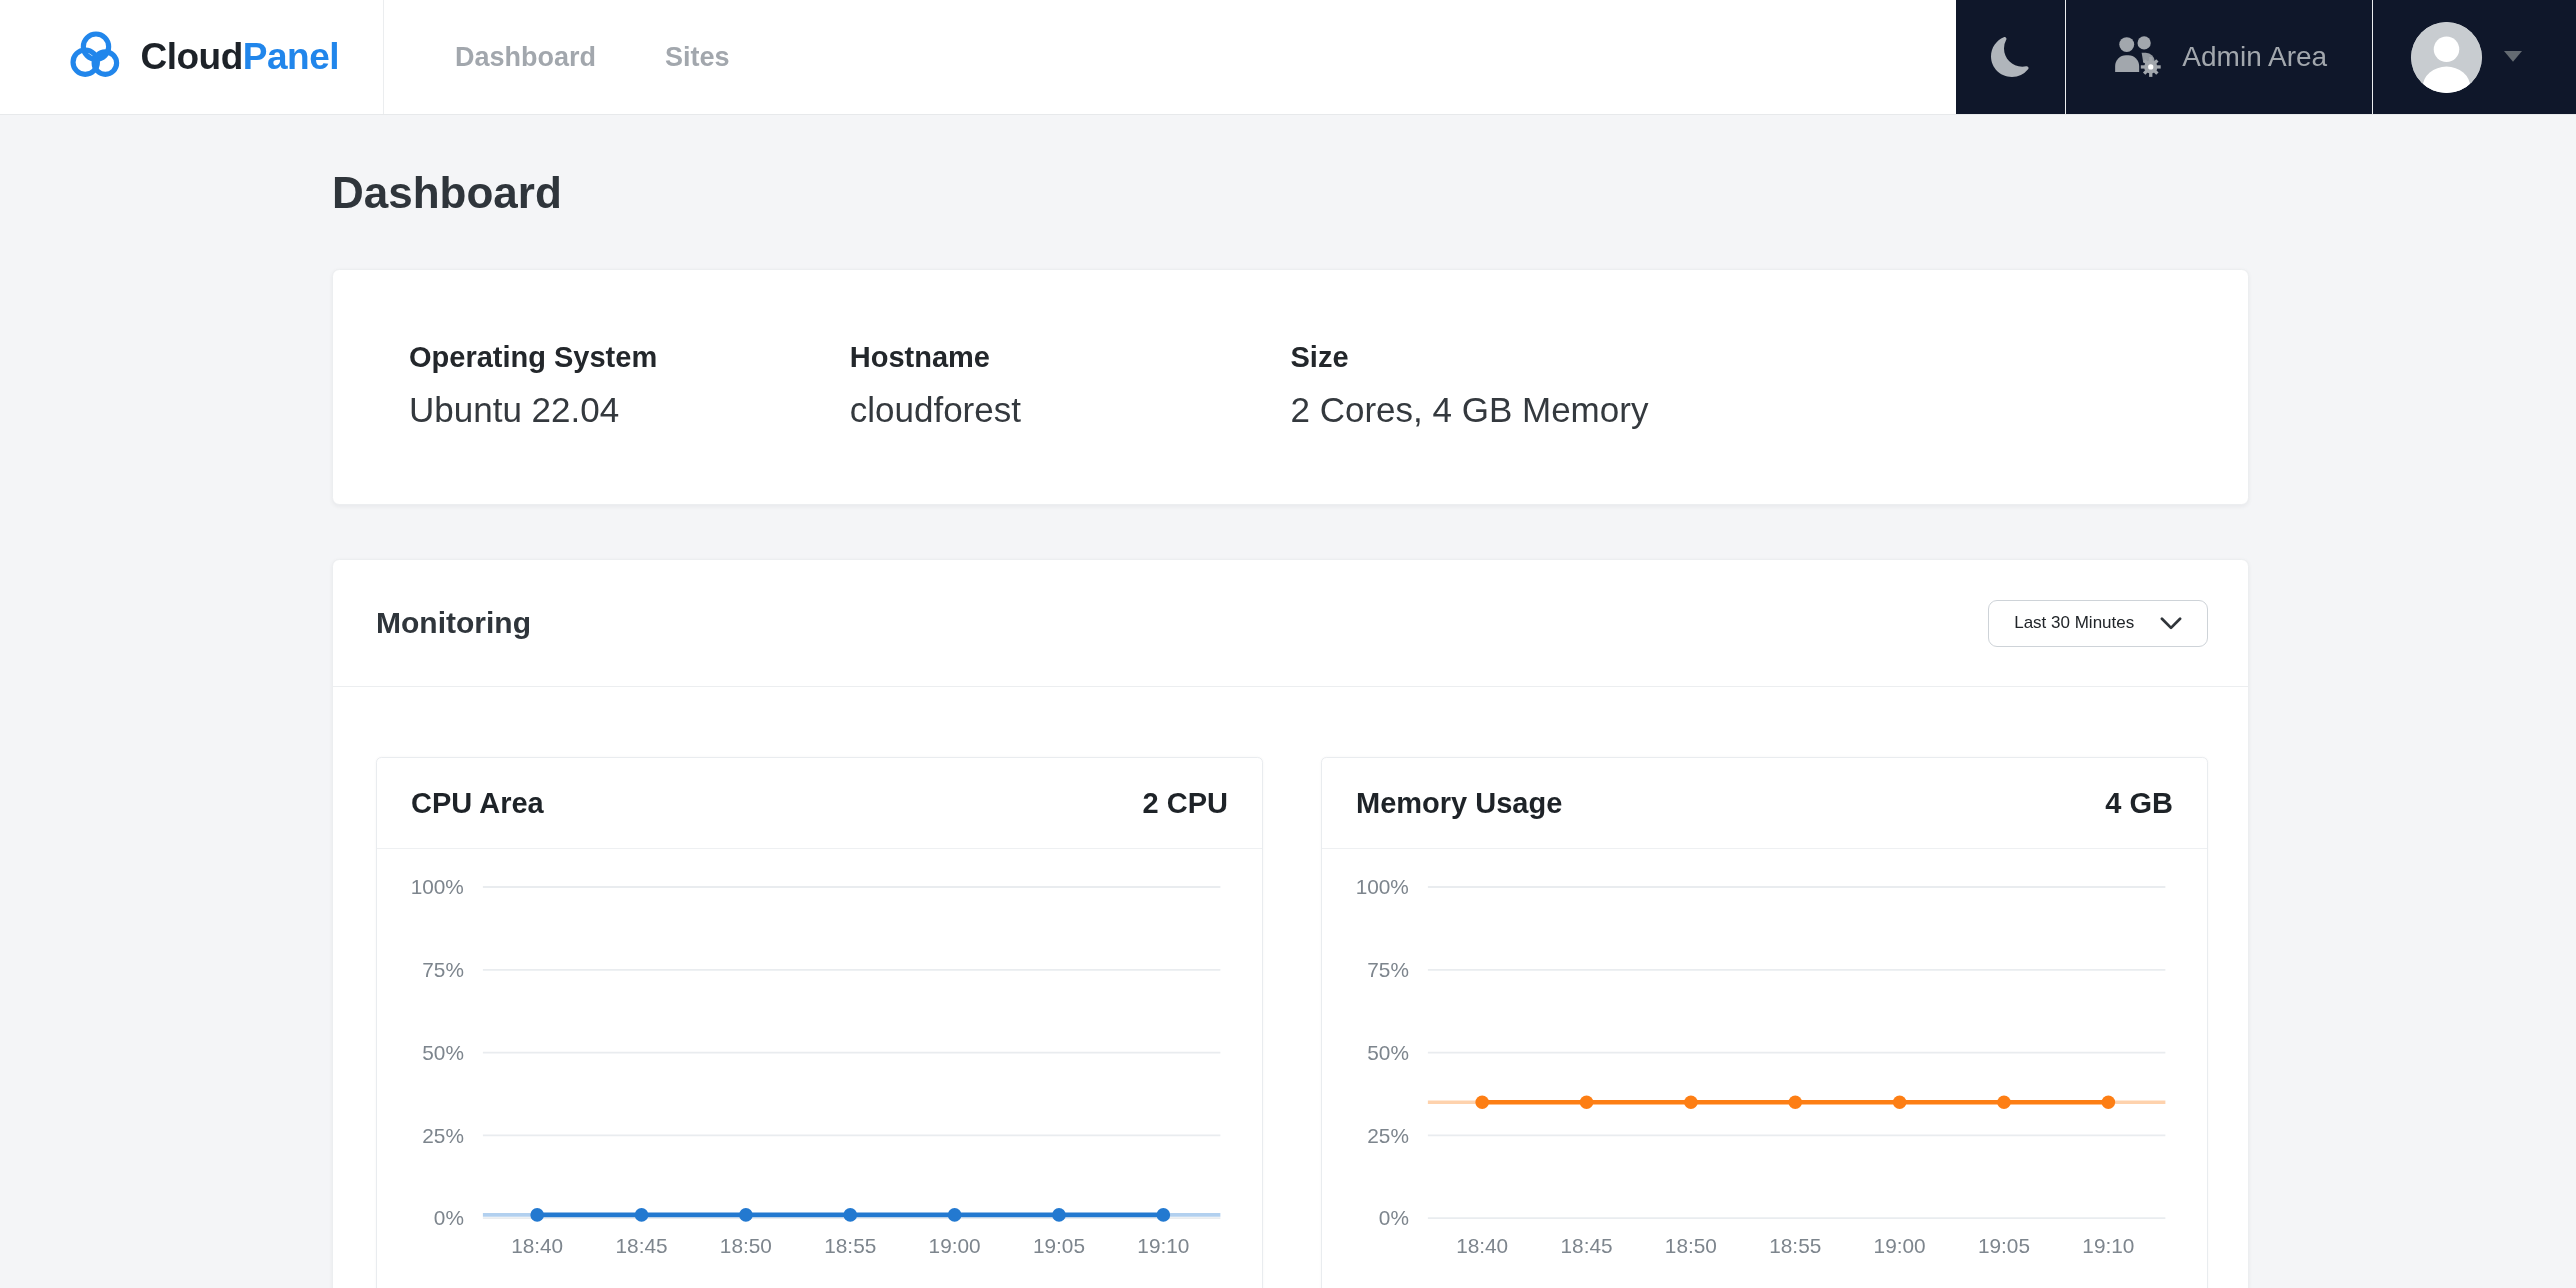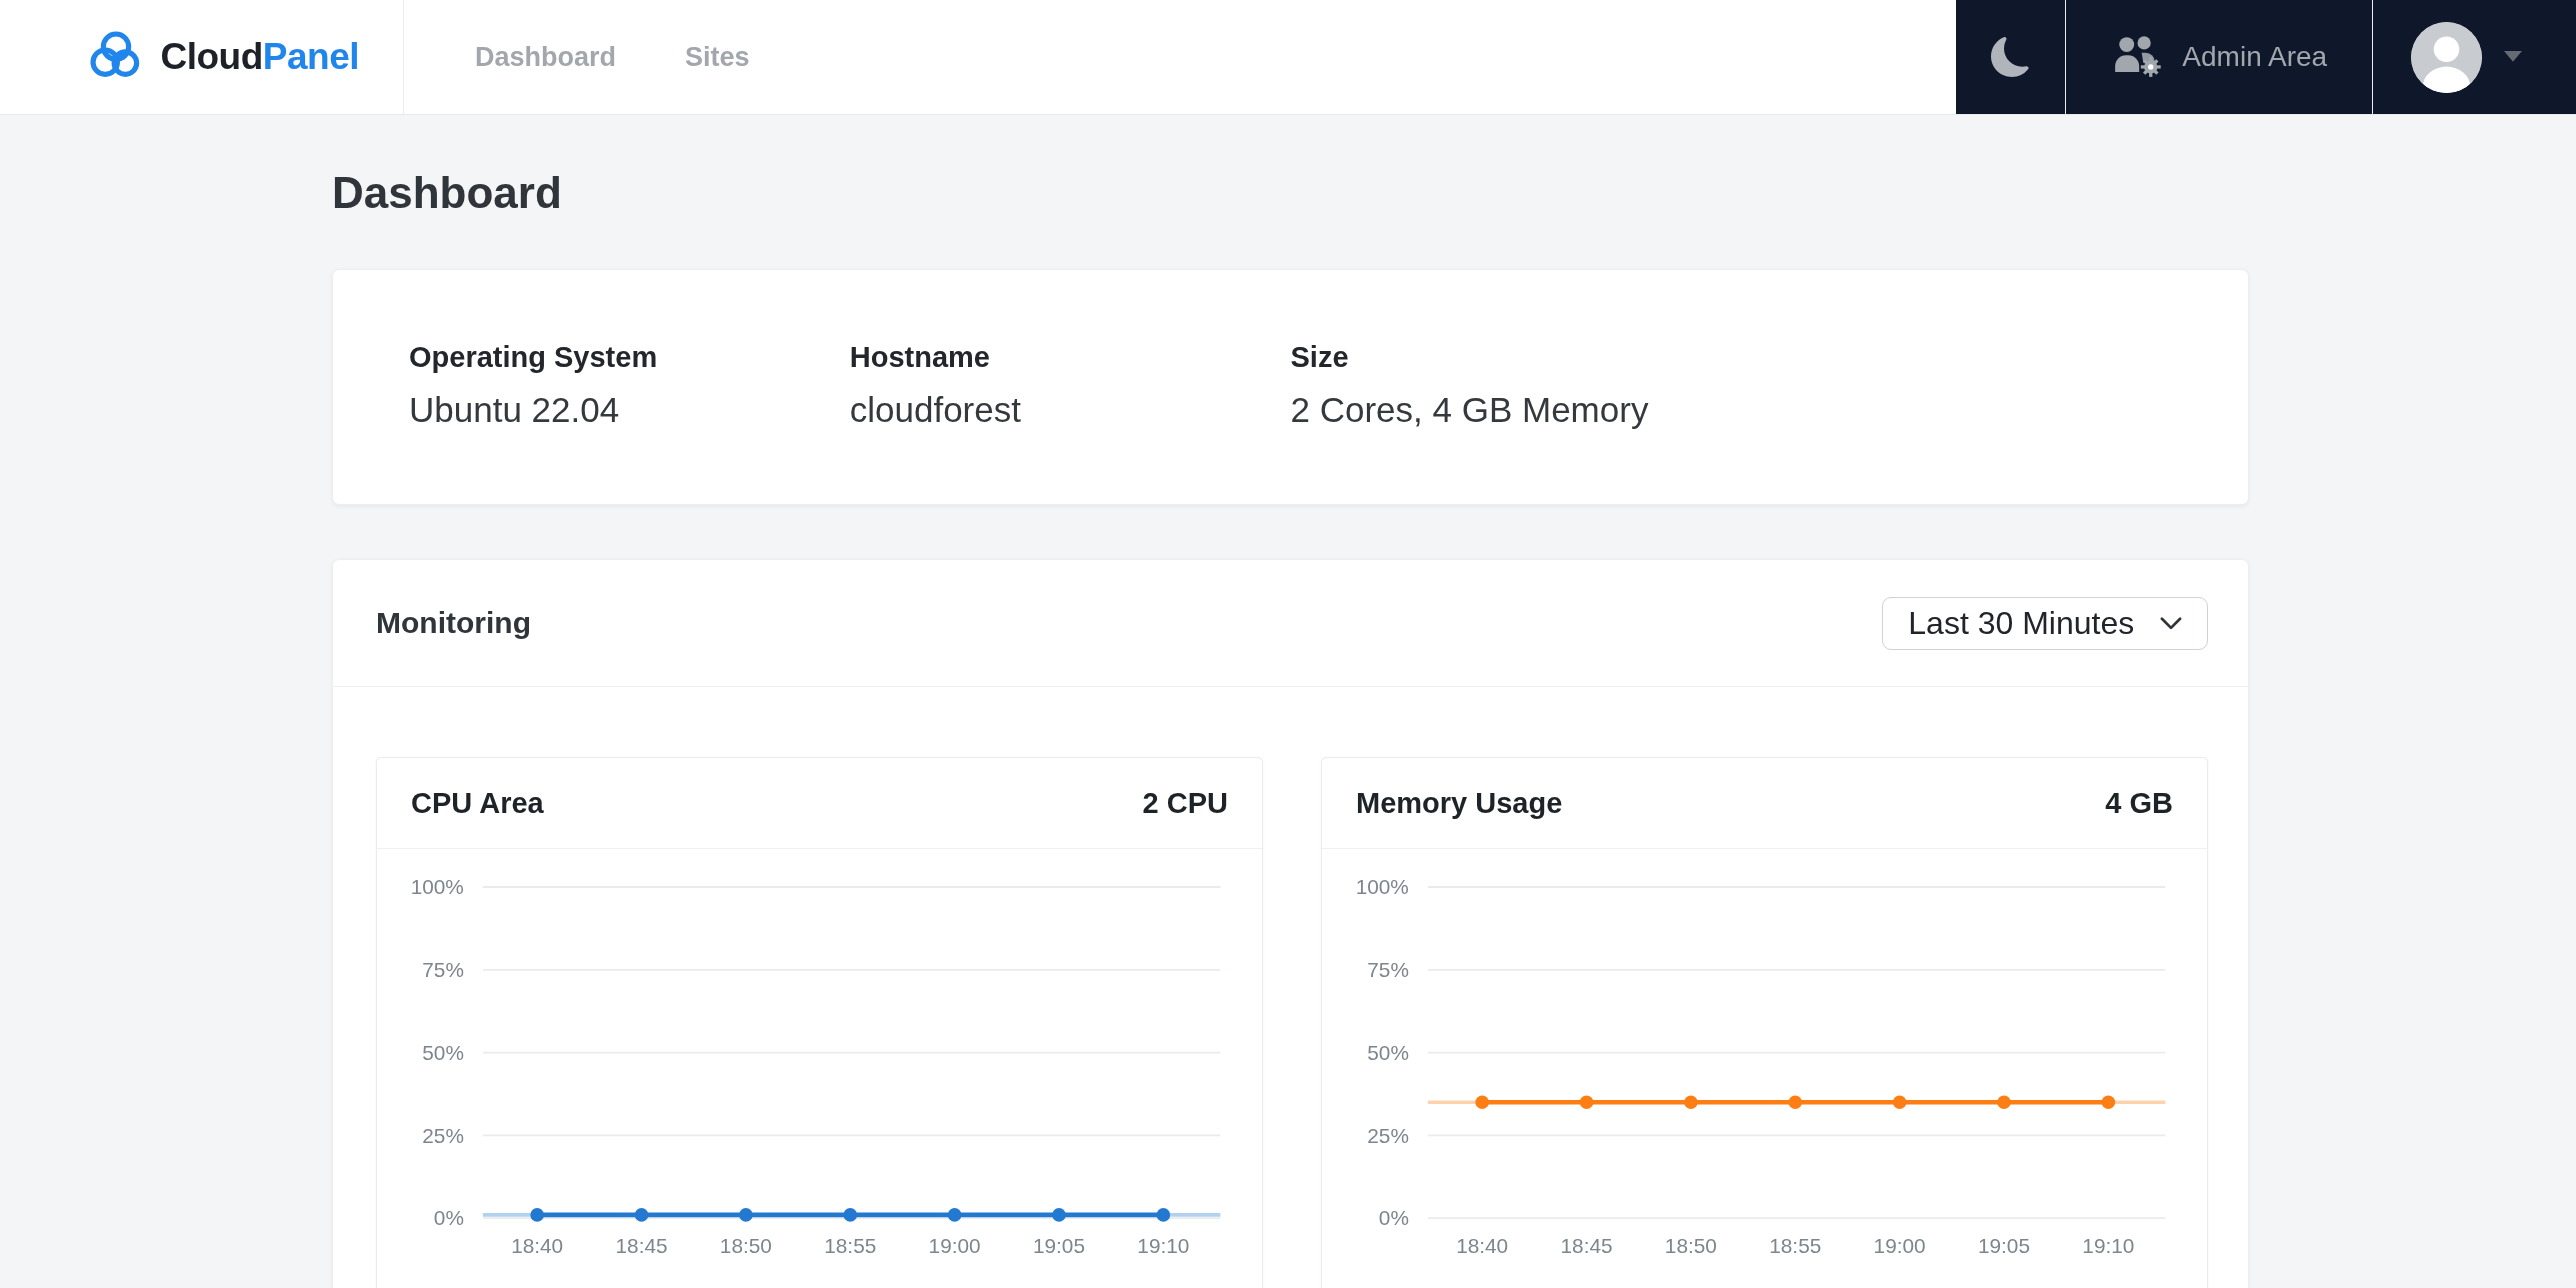--- a/index.html
+++ b/index.html
@@ -15,21 +15,20 @@
   
   .navbar {
     height:115px; background:#fff;
     border-bottom:0.9px solid #e7e9eb;
     display:flex; align-items:stretch;
   }
   .brand-area {
     width:384px; display:flex; align-items:center;
     padding-left:66px; border-right:0.9px solid #ebedef;
     cursor:pointer;
-    margin-left:20px;
   }
   .brand-icon { width:60px; height:60px; flex:0 0 auto; }
   .brand-text { margin-left:14.5px; font-size:37px; font-weight:600; letter-spacing:-0.5px; color:#1d2228; }
   .brand-text .secondary { color:var(--brand, #2186eb); }
   .nav-links { display:flex; align-items:center; margin-left:71px; gap:69px; }
   .nav-link { font-size:27px; font-weight:600; color:#a2a7ad; text-decoration:none; cursor:pointer; }
   .nav-right { margin-left:auto; display:flex; align-items:stretch; }
   .v-divider { width:0.9px; background:#ebedef; }
   .icon-btn { display:flex; align-items:center; justify-content:center; cursor:pointer; background:#0f172a; border:none; }
   .moon-btn { width:109px; }
@@ -52,23 +51,23 @@
   .info-label { font-size:29px; font-weight:700; color:#23272b; }
   .info-value { font-size:35px; color:#34393e; margin-top:16.3px; }
 
   .monitor-card { margin-top:54px; padding-bottom:23.6px; }
   .monitor-header {
     height:127px; display:flex; align-items:center; justify-content:space-between;
     padding:0 40px 0 43px; border-bottom:0.9px solid #eceef0;
   }
   .monitor-title { font-size:30px; font-weight:700; color:#2f353b; }
   .range-select {
-    display:flex; align-items:center; gap:25.4px; height:53px; padding:0 25.4px;
+    display:flex; align-items:center; gap:25.4px; height:47px; padding:0 25.4px;
     background:#fff; border:1.4px solid #ced3d8; border-radius:9px;
-    font-size:32px; color:#212529; font-family:inherit; cursor:pointer;text-align:center;
+    font-size:17px; color:#212529; font-family:inherit; cursor:pointer;text-align:center;
   }
   .monitor-body { display:flex; gap:58px; padding:70px 40px 0 43px; }
   .chart-card {
     flex:1; background:#fff; border:0.9px solid #e9ecef; border-radius:5.4px;
     box-shadow:0 0.9px 2.7px rgba(0,0,0,.04);
   }
   .chart-head {
     height:91px; display:flex; align-items:center; justify-content:space-between;
     padding:0 34px; border-bottom:0.9px solid #eef0f2;
     font-size:29px; font-weight:700; color:#1e2328;

